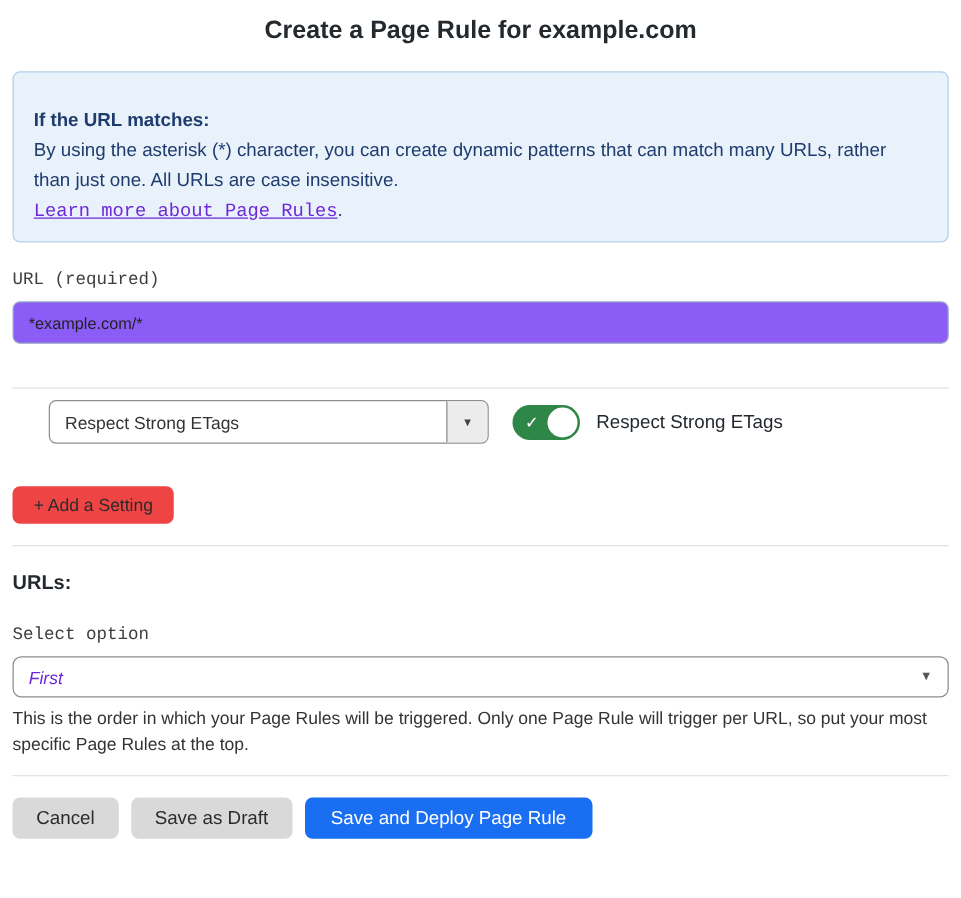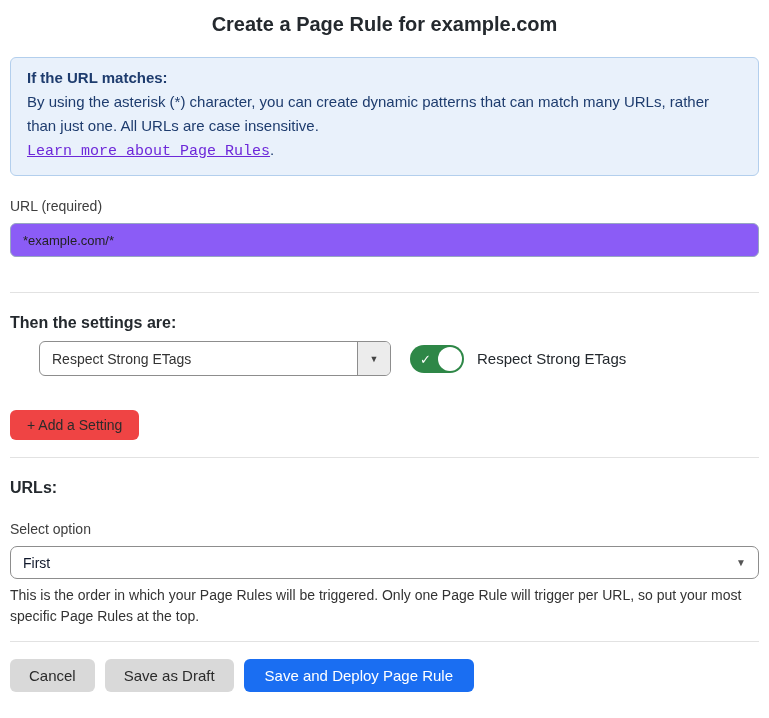--- a/index.html
+++ b/index.html
@@ -20,38 +20,39 @@
     font-weight: 700;
     color: #24292e;
     text-align: center;
   }
 
   .info-box {
     margin-top: 19px;
     background: #e9f1fb;
     border: 1px solid #b3cfed;
     border-radius: 6px;
-    padding: 8px 16px 11px 16px;
+    padding: 27px 16px 11px 16px;
     color: #1e3c6e;
     font-size: 15px;
     line-height: 24px;
   }
   .info-box .info-heading { font-weight: 700; }
   .info-box a {
     color: #6d28d9;
     text-decoration: underline;
     cursor: pointer;
     font-family: Liberation Mono, monospace;
   }
 
   .field-label {
     display: block;
     margin-top: 22px;
     font-size: 14px;
     color: #3d3d3d;
+    font-family: Liberation Mono, monospace;
   }
 
   .url-input {
     display: block;
     margin-top: 9px;
     width: 100%;
     height: 34px;
     background: #8b5cf6;
     border: 1px solid #97a6c2;
     border-radius: 6px;
@@ -172,21 +173,22 @@
     height: 33px;
     background: #ffffff;
     border: 1px solid #8d8d8d;
     border-radius: 7px;
     padding: 0 12px;
     cursor: pointer;
   }
   .order-select .select-value {
     flex: 1;
     font-size: 14px;
-    color: #0f172a;
+    color: #6d28d9;
+    font-style: italic;
   }
   .order-select .select-arrow {
     font-size: 10px;
     color: #555555;
   }
 
   .help-text {
     margin-top: 6px;
     font-size: 14px;
     line-height: 21px;
@@ -222,21 +224,20 @@
     <div class="info-heading">If the URL matches:</div>
     <div class="info-body">By using the asterisk (*) character, you can create dynamic patterns that can match many URLs, rather than just one. All URLs are case insensitive.</div>
     <div class="info-link-line"><a>Learn more about Page Rules</a><span>.</span></div>
   </div>
 
   <label class="field-label">URL (required)</label>
   <input class="url-input" type="text" value="*example.com/*" style="">
 
   <hr class="divider">
 
-  <h2 class="section-heading">Then the settings are:</h2>
 
 
   <div class="setting-row">
     <div class="select-control">
       <div class="select-value">Respect Strong ETags</div>
       <div class="select-arrow-btn">
           <span>▼</span>
         </div>
     </div>
     <div class="toggle">

